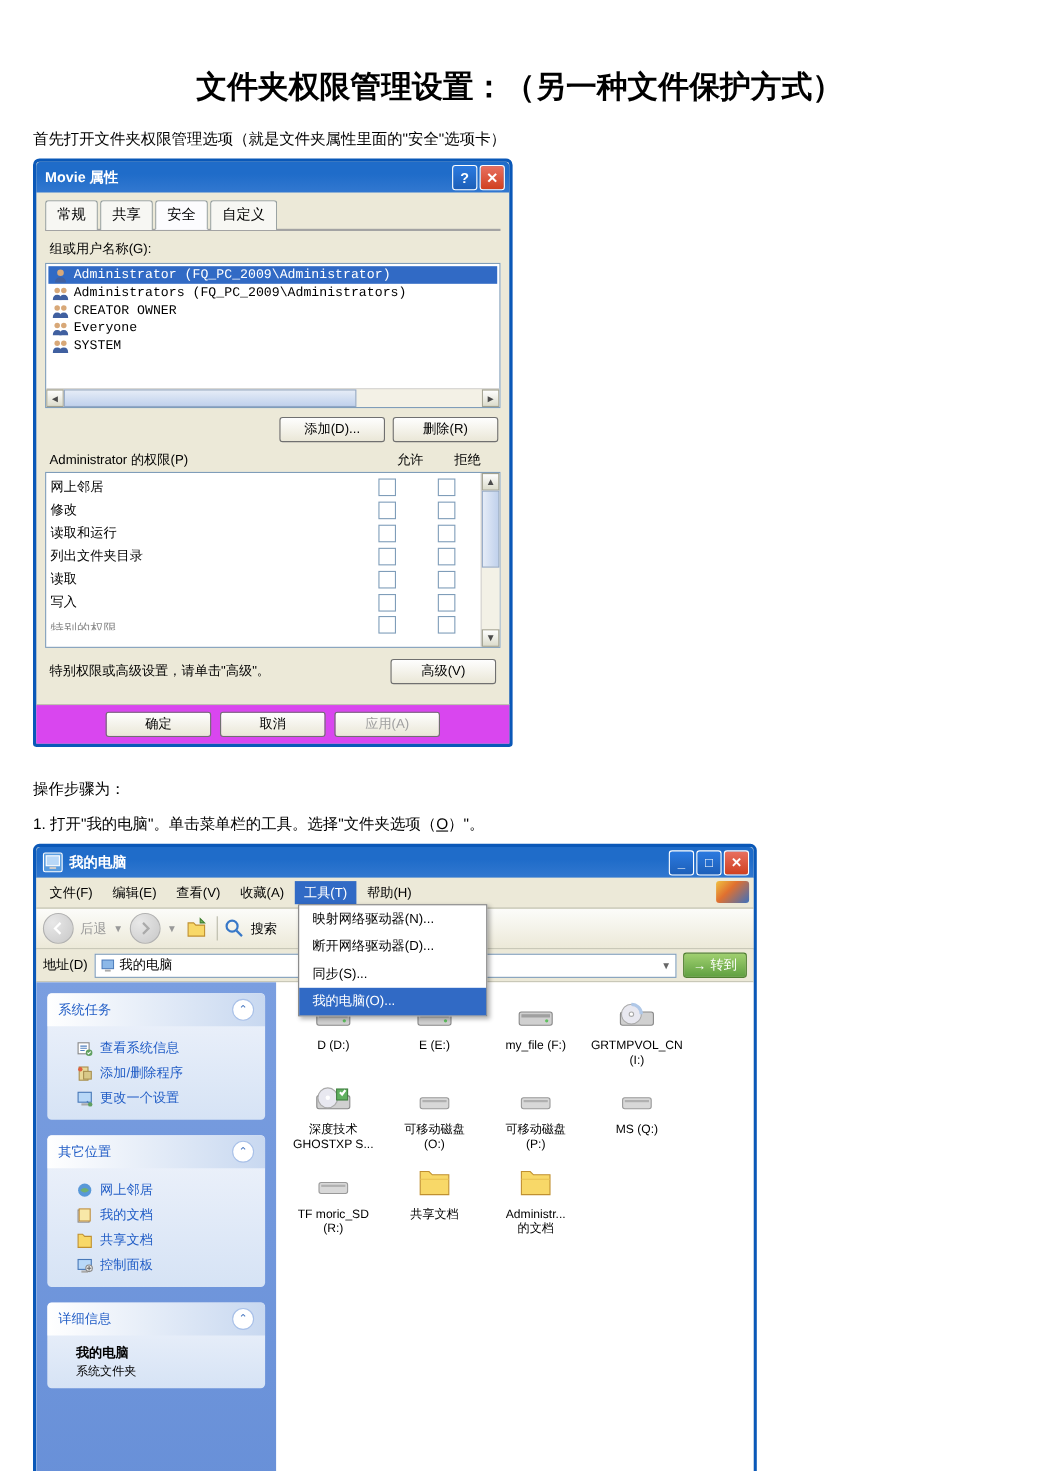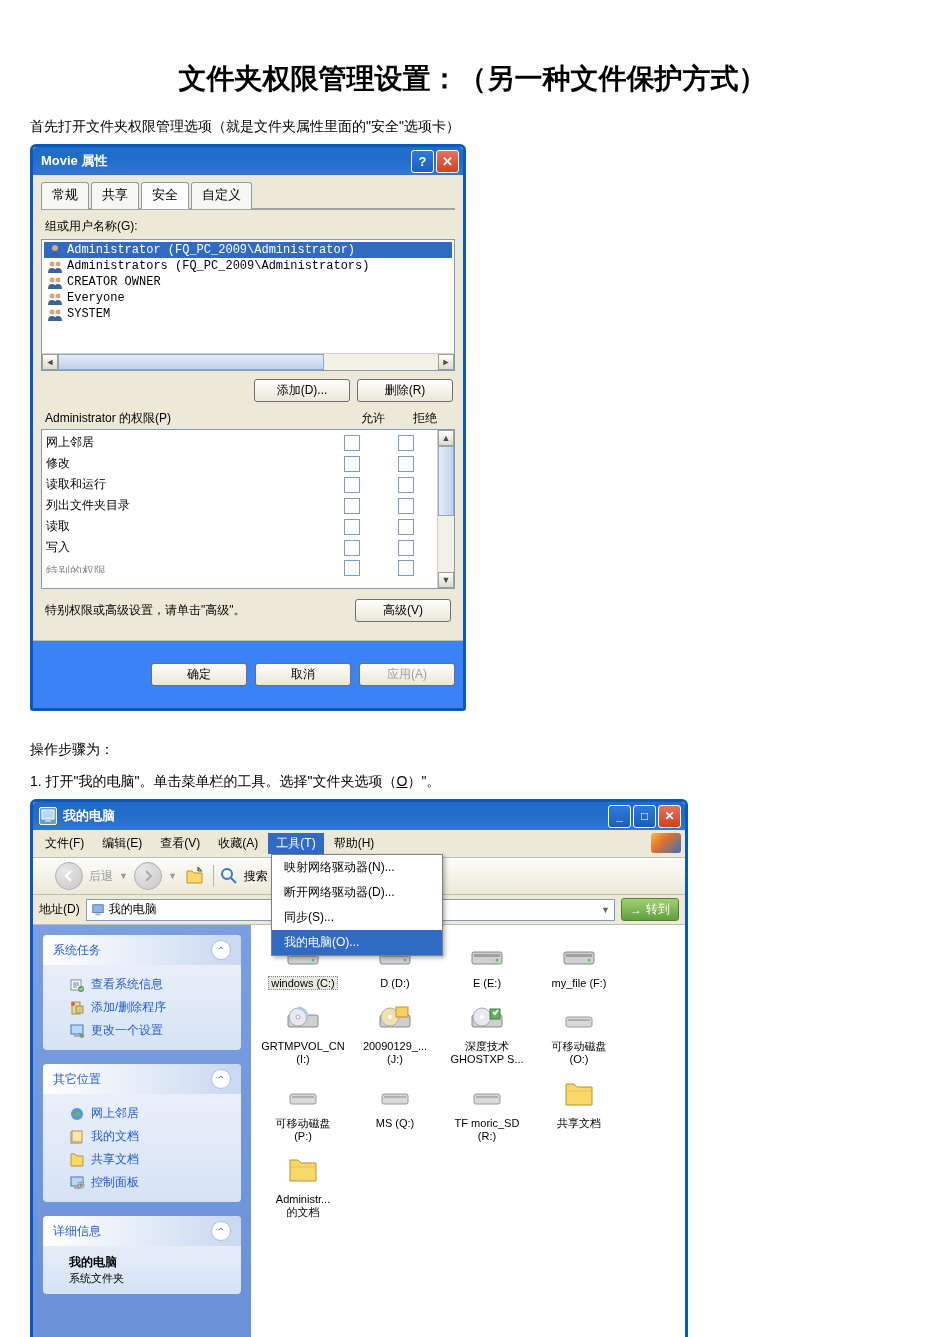--- a/index.html
+++ b/index.html
@@ -38,40 +38,40 @@
 .perm-list{flex:1;padding:2px 4px;overflow:hidden}
 .perm-row{display:flex;align-items:center;font-size:12px;padding:2px 0}
 .perm-row .pn{flex:1}
 .cb{width:14px;height:14px;border:1px solid #7f9db9;background:#fff;margin:0 19px}
 .vscroll{width:16px;background:#ece9d8;border-left:1px solid #cfcfcf;display:flex;flex-direction:column}
 .varrow{height:16px;background:linear-gradient(180deg,#fefefe,#dcdccc);border:1px solid #a0a090;display:flex;align-items:center;justify-content:center;font-size:9px;color:#4b4b4b;box-sizing:border-box}
 .vtrack{flex:1;background:#f3f1e6;position:relative}
 .vthumb{position:absolute;top:0;left:0;width:100%;height:70px;background:linear-gradient(90deg,#e5ecf7,#c0d1ec);border:1px solid #91a7c7;box-sizing:border-box}
 .adv-row{display:flex;align-items:center;margin:10px 4px;gap:12px}
 .adv-row .at{flex:1;font-size:12px}
-.action-row{border-top:1px solid #c0c0b0;padding:22px 8px;display:flex;justify-content:flex-end;gap:8px;background:#3b82f6}
+.action-row{border-top:1px solid #c0c0b0;padding:6px 8px;display:flex;justify-content:center;gap:8px;background:#d946ef}
 .step-intro{margin:30px 0 2px;font-size:14px}
 .step-line{font-size:14px;margin-bottom:8px}
 .under{text-decoration:underline}
 .explorer{width:652px;border:3px solid #0a58b8;background:#ece9d8;border-radius:6px 6px 3px 3px}
 .exp-title{background:linear-gradient(180deg,#1f6cc9 0%,#1f6cc9 40%,#3278d0 100%);height:28px;display:flex;align-items:center;padding:0 4px 0 6px;border-radius:4px 4px 0 0}
 .exp-title .ico{width:16px;height:16px;background:#5a9de0;border:1px solid #fff;border-radius:2px;margin-right:6px;display:flex;align-items:center;justify-content:center}
 .exp-title .t{color:#fff;font-weight:700;font-size:13px}
 .exp-title .wbtns{margin-left:auto;display:flex;gap:2px}
 .wbtn{width:21px;height:21px;border:1px solid #fff;border-radius:3px;display:flex;align-items:center;justify-content:center;color:#fff;font-size:12px;font-weight:700}
 .wbtn.m{background:linear-gradient(180deg,#2b7ae0,#1d5fb8)}
 .wbtn.c{background:linear-gradient(180deg,#e87060,#d04020)}
 .menubar{background:#ece9d8;padding:3px 4px;font-size:12px;display:flex;gap:2px;border-bottom:1px solid #c0c0b0;position:relative}
 .mitem{padding:2px 8px}
 .mitem.active{background:#316ac5;color:#fff}
 .flag{width:30px;height:20px;margin-left:auto;background:linear-gradient(135deg,#f0c040 0%,#e07030 40%,#3a70c0 100%);border-radius:3px}
 .dropdown{position:absolute;top:24px;left:238px;width:170px;background:#fff;border:1px solid #808080;box-shadow:2px 2px 4px rgba(0,0,0,.3);z-index:10}
 .ditem{padding:4px 12px;font-size:12px}
 .ditem.sel{background:#316ac5;color:#fff}
-.toolbar{background:linear-gradient(180deg,#fcfcfa,#ece9d8);padding:4px 22px;border-bottom:1px solid #c0c0b0;display:flex;align-items:center;gap:6px;font-size:12px}
+.toolbar{background:linear-gradient(180deg,#fcfcfa,#ece9d8);padding:4px 6px;border-bottom:1px solid #c0c0b0;display:flex;align-items:center;gap:6px;font-size:12px}
 .navbtn{width:26px;height:26px;border-radius:50%;display:flex;align-items:center;justify-content:center}
 .navbtn.back{background:radial-gradient(circle at 30% 30%,#d0e8c0,#8cb868);border:1px solid #6a9850}
 .navbtn.back.disabled{background:radial-gradient(circle at 30% 30%,#e8e8e8,#c8c8c8);border:1px solid #b0b0b0;color:#888}
 .navbtn.fwd{background:radial-gradient(circle at 30% 30%,#e8e8e8,#c8c8c8);border:1px solid #b0b0b0}
 .sep{width:1px;height:22px;background:#b8b8a8}
 .upbtn{width:24px;height:24px;display:flex;align-items:center;justify-content:center}
 .searchico{width:18px;height:18px}
 .addrbar{background:#ece9d8;padding:3px 6px;display:flex;align-items:center;gap:6px;font-size:12px;border-bottom:1px solid #c0c0b0}
 .addrfield{flex:1;border:1px solid #7f9db9;background:#fff;height:20px;display:flex;align-items:center;padding:0 4px;gap:4px}
 .gobtn{background:linear-gradient(180deg,#a0d070,#60a040);color:#fff;padding:2px 8px;border-radius:3px;display:flex;align-items:center;gap:4px;border:1px solid #508030}
@@ -404,30 +404,20 @@
               <span>详细信息</span>
               <span class="chev">⌃</span>
             </div>
         <div class="panel-b">
           <div class="dt-bold">我的电脑</div>
           <div style="font-size:11px">系统文件夹</div>
         </div>
       </div>
     </div>
     <div class="iconarea" id="iconarea">
-          <div class="fileicon sel">
-            <div class="ic">
-              <svg class="diskico" viewBox="0 0 34 26">
-                <rect x="2" y="10" width="30" height="12" rx="2" fill="#d0d0d0" stroke="#888"></rect>
-                <rect x="4" y="12" width="26" height="3" fill="#a0a0a0"></rect>
-                <circle cx="27" cy="18" r="1.5" fill="#60c060"></circle>
-              </svg>
-            </div>
-            <div class="lbl"><span>windows (C:)</span></div>
-          </div>
           <div class="fileicon">
             <div class="ic">
               <svg class="diskico" viewBox="0 0 34 26">
                 <rect x="2" y="10" width="30" height="12" rx="2" fill="#d0d0d0" stroke="#888"></rect>
                 <rect x="4" y="12" width="26" height="3" fill="#a0a0a0"></rect>
                 <circle cx="27" cy="18" r="1.5" fill="#60c060"></circle>
               </svg>
             </div>
             <div class="lbl"><span>D (D:)</span></div>
           </div>
@@ -454,31 +444,20 @@
           <div class="fileicon">
             <div class="ic">
               <svg class="diskico" viewBox="0 0 34 26">
                 <rect x="2" y="10" width="30" height="12" rx="2" fill="#d0d0d0" stroke="#888"></rect>
                 <circle cx="12" cy="12" r="9" fill="#e8e8f0" stroke="#aaa"></circle>
                 <circle cx="12" cy="12" r="2" fill="#fff" stroke="#aaa"></circle>
                 <path d="M12 3 A9 9 0 0 1 21 12" fill="none" stroke="#b0c8e8" stroke-width="3"></path>
               </svg>
             </div>
             <div class="lbl"><span>GRTMPVOL_CN</span><br>(I:)</div>
-          </div>
-          <div class="fileicon">
-            <div class="ic">
-              <svg class="diskico" viewBox="0 0 34 26">
-                <rect x="2" y="10" width="30" height="12" rx="2" fill="#d0d0d0" stroke="#888"></rect>
-                <circle cx="12" cy="12" r="9" fill="#f0e0b0" stroke="#aaa"></circle>
-                <circle cx="12" cy="12" r="2" fill="#fff"></circle>
-                <rect x="18" y="2" width="12" height="10" fill="#f8d060" stroke="#c09030"></rect>
-              </svg>
-            </div>
-            <div class="lbl"><span>20090129_...</span><br>(J:)</div>
           </div>
           <div class="fileicon">
             <div class="ic">
               <svg class="diskico" viewBox="0 0 34 26">
                 <rect x="2" y="10" width="30" height="12" rx="2" fill="#d0d0d0" stroke="#888"></rect>
                 <circle cx="12" cy="12" r="9" fill="#e8e8f0" stroke="#aaa"></circle>
                 <circle cx="12" cy="12" r="2" fill="#fff"></circle>
                 <rect x="20" y="4" width="10" height="10" fill="#60b060" stroke="#408040"></rect>
                 <path d="M23 7l2 2 3-4" stroke="#fff" fill="none" stroke-width="2"></path>
               </svg>

